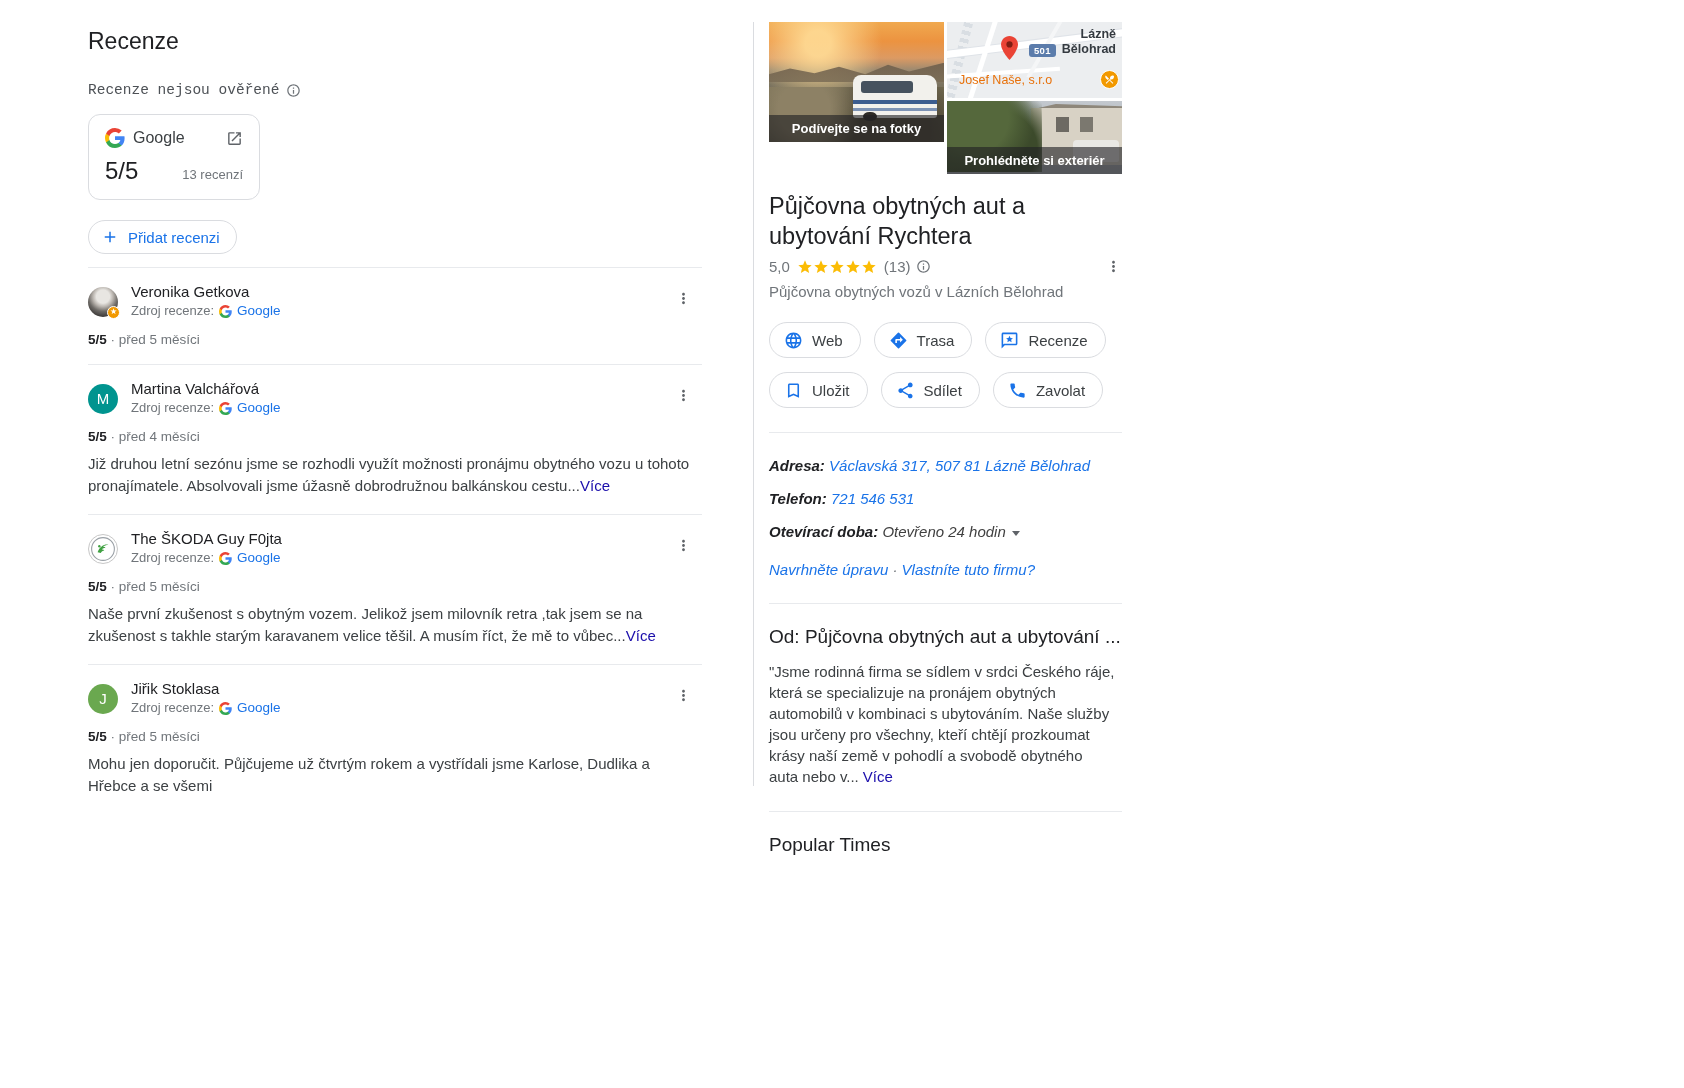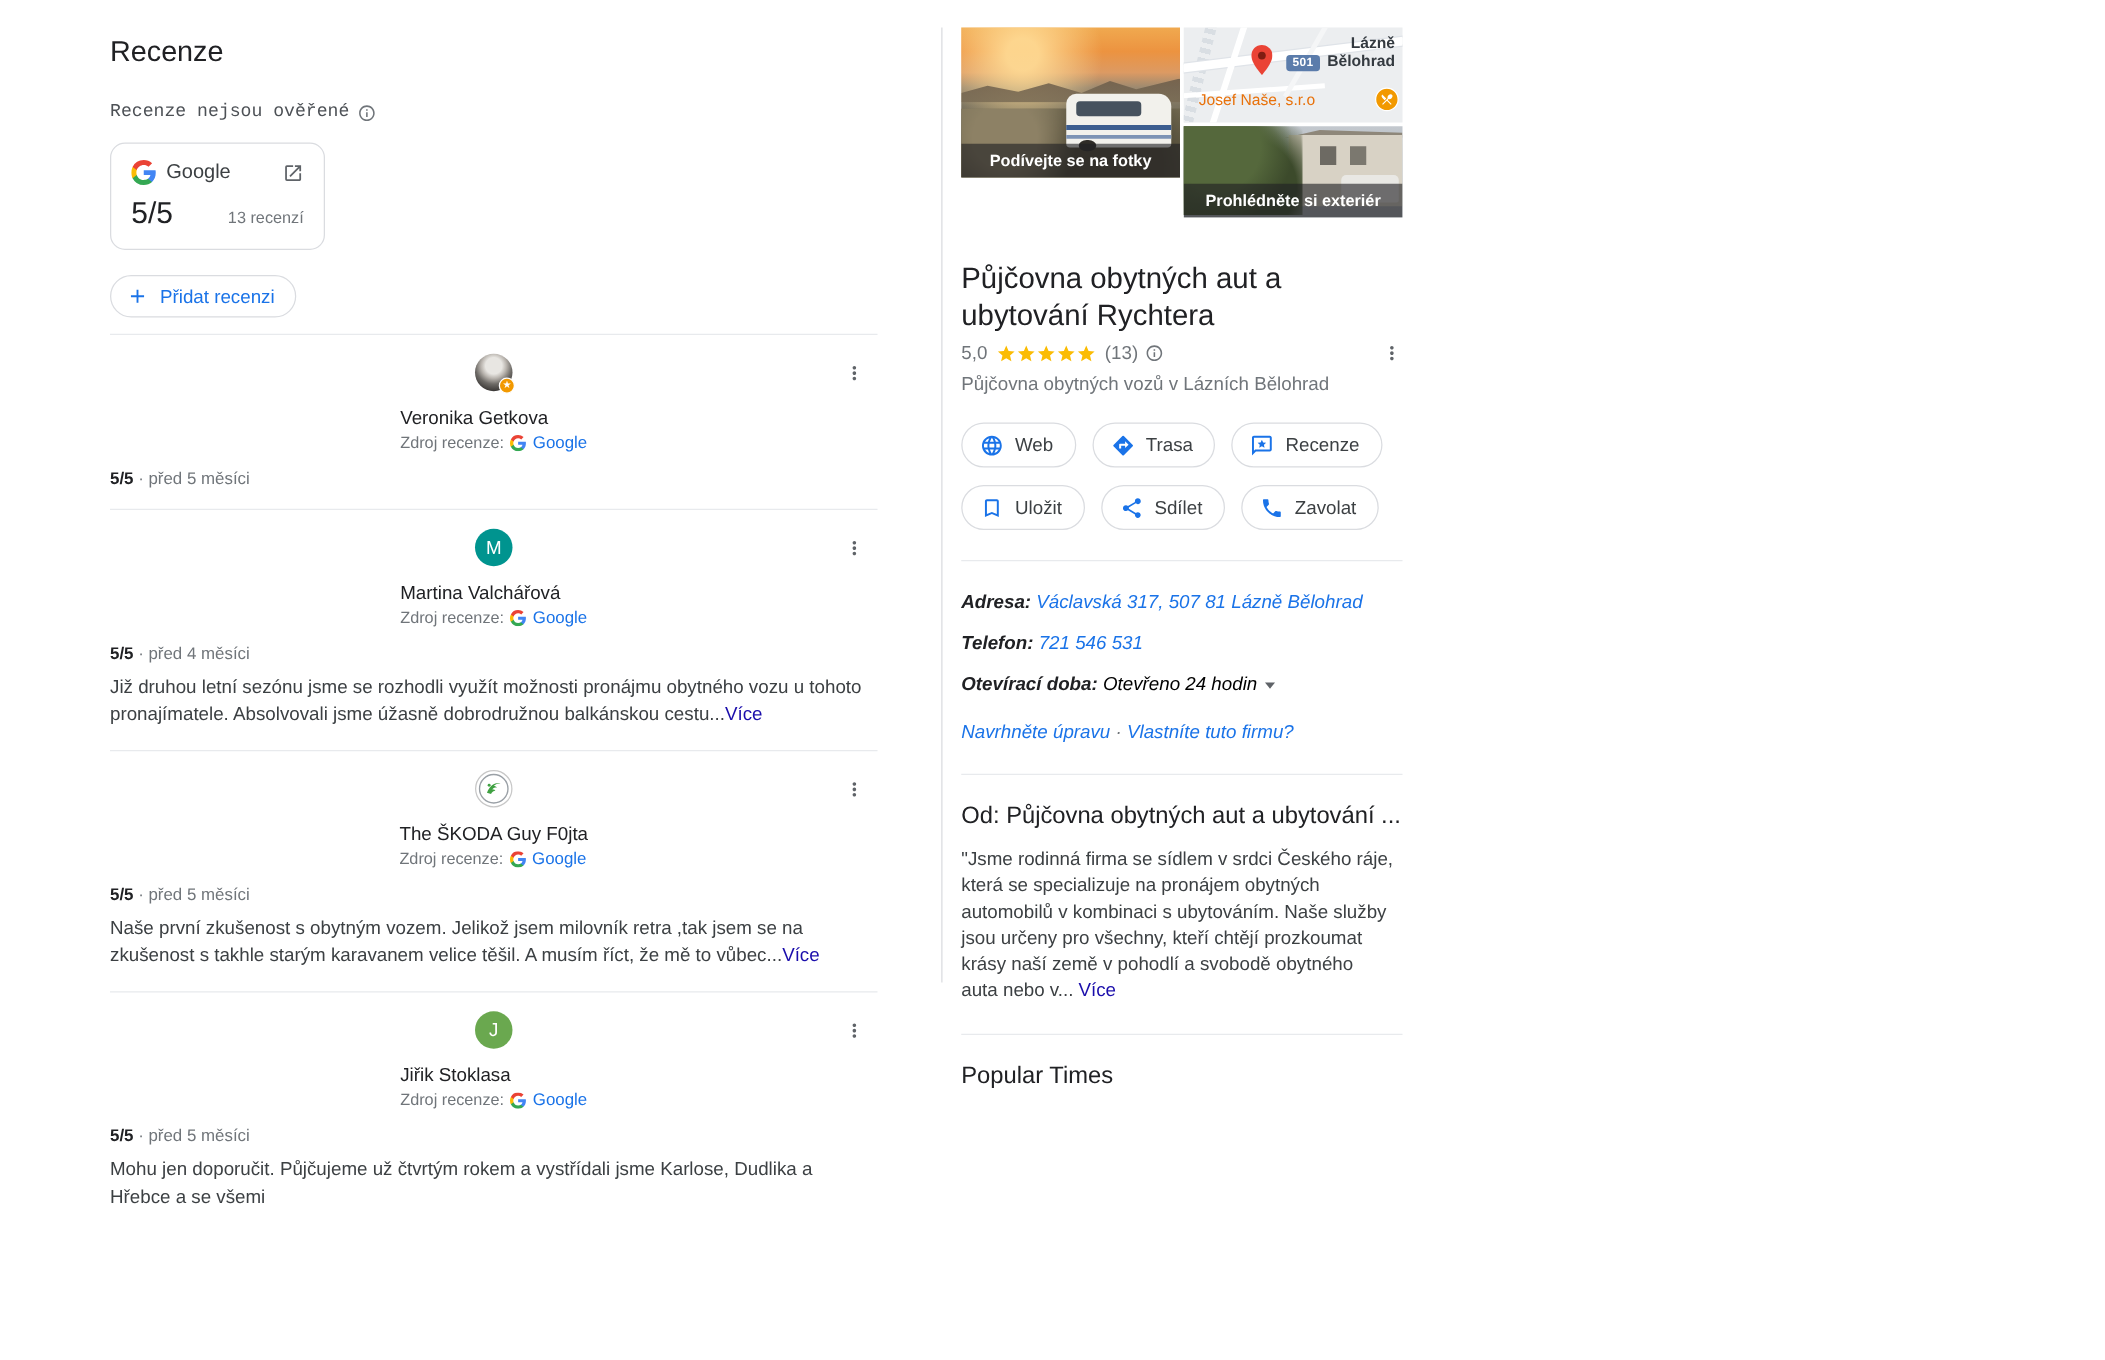--- a/index.html
+++ b/index.html
@@ -24,21 +24,21 @@
   .gcard-bottom { display:flex; align-items:baseline; justify-content:space-between; margin-top:9px; }
   .gcard-score { font-size:24px; color:#202124; }
   .gcard-count { font-size:13px; color:#70757a; }
 
   .add-review { margin-top:20px; display:inline-flex; align-items:center; gap:9px; height:34px; padding:0 16px 0 12px;
     border:1px solid #dadce0; border-radius:17px; background:#fff; color:#1a73e8; font-size:15px; cursor:pointer;
     font-family:inherit; }
 
   .review-list { margin-top:13px; }
   .review { border-top:1px solid #e8eaed; padding:15px 0 17px; position:relative; }
-  .rv-head { display:flex; align-items:center; gap:13px;flex-direction:column; }
+  .rv-head { display:flex; align-items:center; gap:13px; }
   .avatar { width:30px; height:30px; border-radius:50%; position:relative; display:flex; align-items:center; justify-content:center;
     color:#fff; font-size:15px; flex:0 0 auto; }
   .avatar-photo { background:radial-gradient(circle at 50% 32%, #e8e6e2 0 26%, #b9b4ae 40%, #6d6a66 58%, #403d3b 78%, #2e2c2a 100%); }
   .lg-badge { position:absolute; right:-2px; bottom:-2px; width:13px; height:13px; border-radius:50%;
     background:#f29900; border:1.5px solid #fff; color:#fff; font-size:8px; line-height:10px; text-align:center; }
   .lg-badge::before { content:"★"; }
   .avatar-skoda { background:#fff; border:1px solid #c7c7c7; }
   .rv-who { line-height:18px; }
   .rv-name { font-size:15px; color:#202124; }
   .rv-source { font-size:13px; color:#70757a; display:flex; align-items:center; gap:5px; margin-top:1px; }
@@ -99,37 +99,37 @@
     background:radial-gradient(circle at 35% 30%, #55683c 0 40%, rgba(0,0,0,0) 70%),
                radial-gradient(circle at 60% 70%, #3c4a2b 0 45%, rgba(0,0,0,0) 75%),
                radial-gradient(circle at 15% 75%, #46572f 0 50%, rgba(0,0,0,0) 80%); }
   .building { position:absolute; right:0; top:10%; width:52%; height:78%; background:#d8d2c5;
     border-left:10px solid #c4bdae; }
   .building::before { content:""; position:absolute; left:18%; top:16%; width:16%; height:26%; background:#6d6a63; }
   .building::after { content:""; position:absolute; left:48%; top:16%; width:16%; height:26%; background:#7b786f; }
   .roofline { position:absolute; right:0; top:4%; width:54%; height:9%; background:#8e877a; clip-path:polygon(0 100%,30% 0,100% 35%,100% 100%); }
   .ext-camper { position:absolute; right:2%; bottom:16%; width:26%; height:30%; background:#e9e8e4; border-radius:4px 4px 2px 2px; }
 
-  .kp-title { margin-top:33px; font-size:23.5px; font-weight:400; line-height:30px; color:#202124; max-width:340px; }
+  .kp-title { margin-top:17px; font-size:23.5px; font-weight:400; line-height:30px; color:#202124; max-width:340px; }
   .rating-row { margin-top:7px; display:flex; align-items:center; gap:5px; font-size:15px; color:#70757a; position:relative; padding-right:26px; }
   .stars { display:inline-flex; align-items:center; gap:0; margin:0 2px; }
   .rating-row .kebab { top:-4px; right:-4px; position:absolute; }
   .kp-subtitle { margin-top:8px; font-size:15px; color:#70757a; }
 
   .chips { margin-top:22px; display:flex; flex-wrap:wrap; gap:14px 13px; max-width:360px; }
   .chip { display:inline-flex; align-items:center; gap:9px; height:36px; padding:0 17px 0 14px; border:1px solid #dadce0;
     border-radius:18px; background:#fff; font-size:15px; color:#3c4043; cursor:pointer; font-family:inherit; }
 
   .kp-hr { border:none; border-top:1px solid #e8eaed; margin:24px 0 0; }
 
   .details { margin-top:23px; font-size:15px;font-style:italic; }
   .details p { margin-bottom:14px; line-height:19px; }
   .details b { font-weight:700; color:#202124; }
   .details a { color:#1a73e8; text-decoration:none; }
-  .hours-open { color:#000000; }
+  .hours-open { color:#404040; }
   .caret { display:inline-block; width:0; height:0; border-left:4.5px solid transparent; border-right:4.5px solid transparent;
     border-top:5.5px solid #5f6368; margin-left:6px; vertical-align:middle; cursor:pointer; }
   .detail-links { margin-top:19px; font-size:15px; }
   .detail-links a { color:#1a73e8; text-decoration:none; }
   .dotsep::before { content:" · "; color:#70757a; }
 
   .about-heading { margin-top:22px; font-size:19px; font-weight:400; color:#202124; }
   .about-text { margin-top:13px; font-size:15px; line-height:21px; color:#3c4043; max-width:346px; }
   .about-text .more-link { margin-left:4px; color:#1a0dab; }
   .pt-heading { margin-top:22px; font-size:19px; font-weight:400; color:#202124; }

